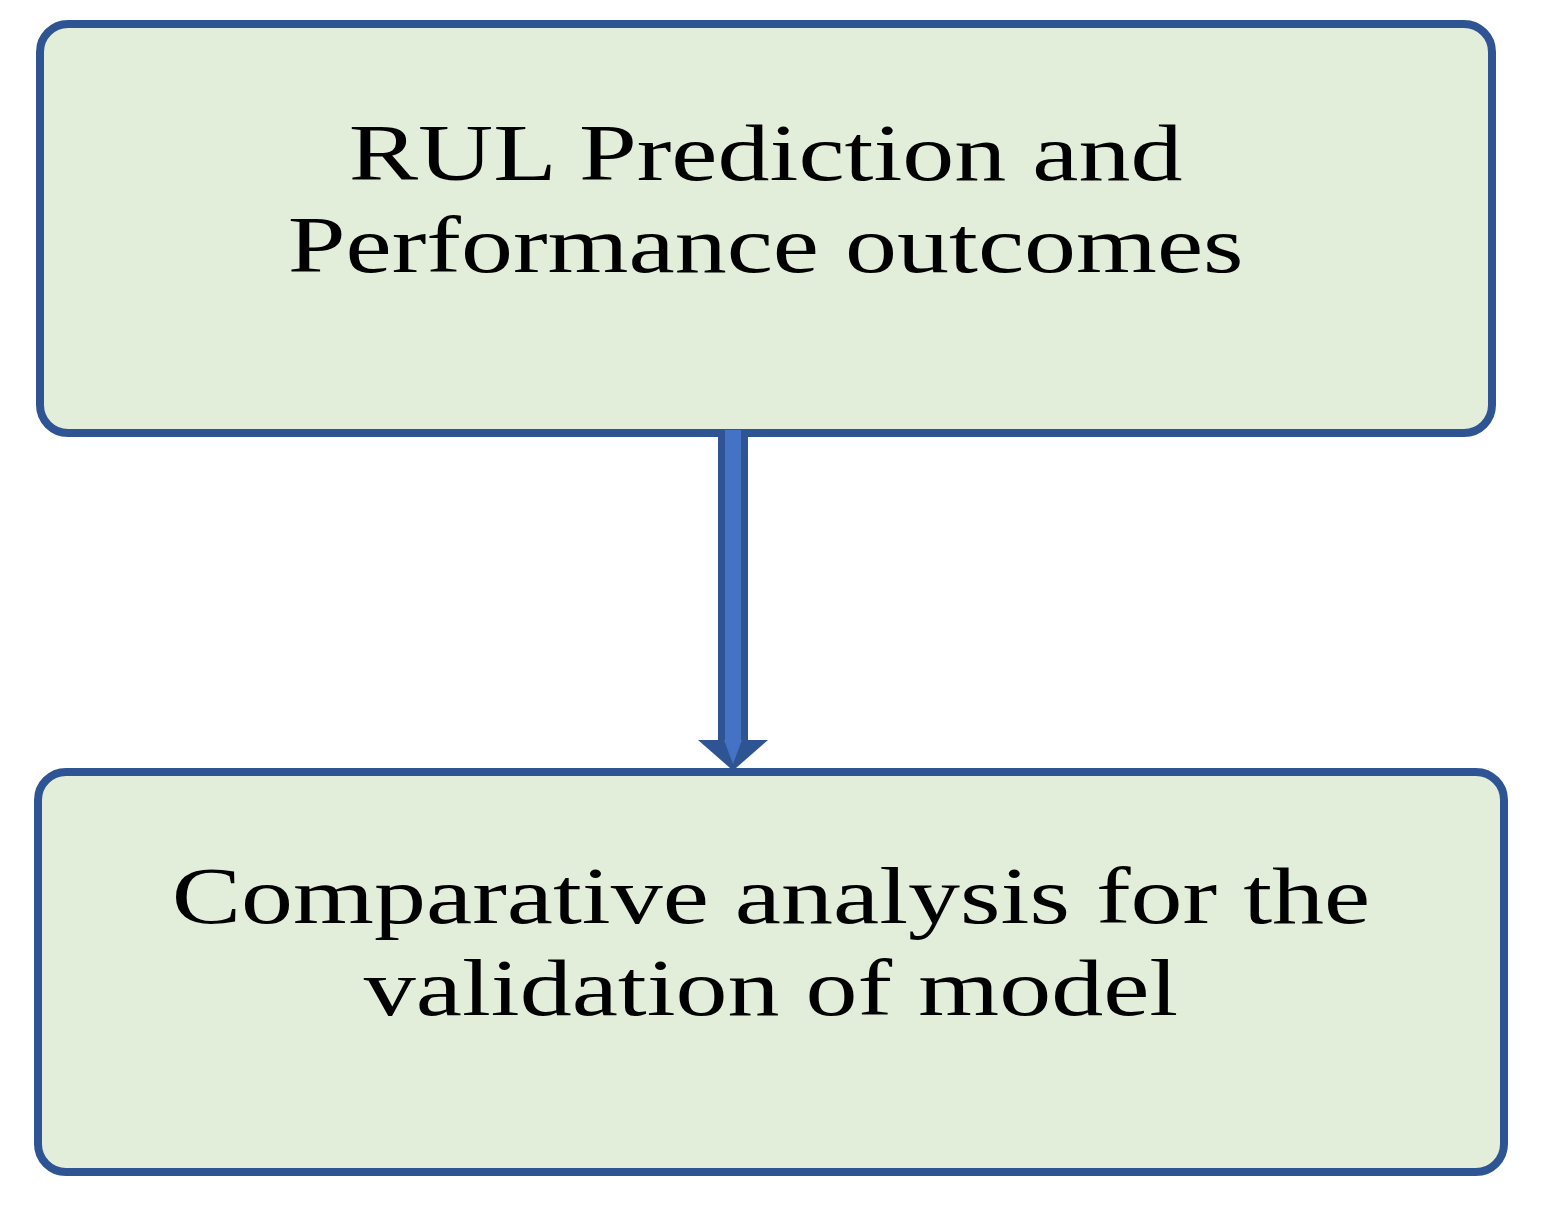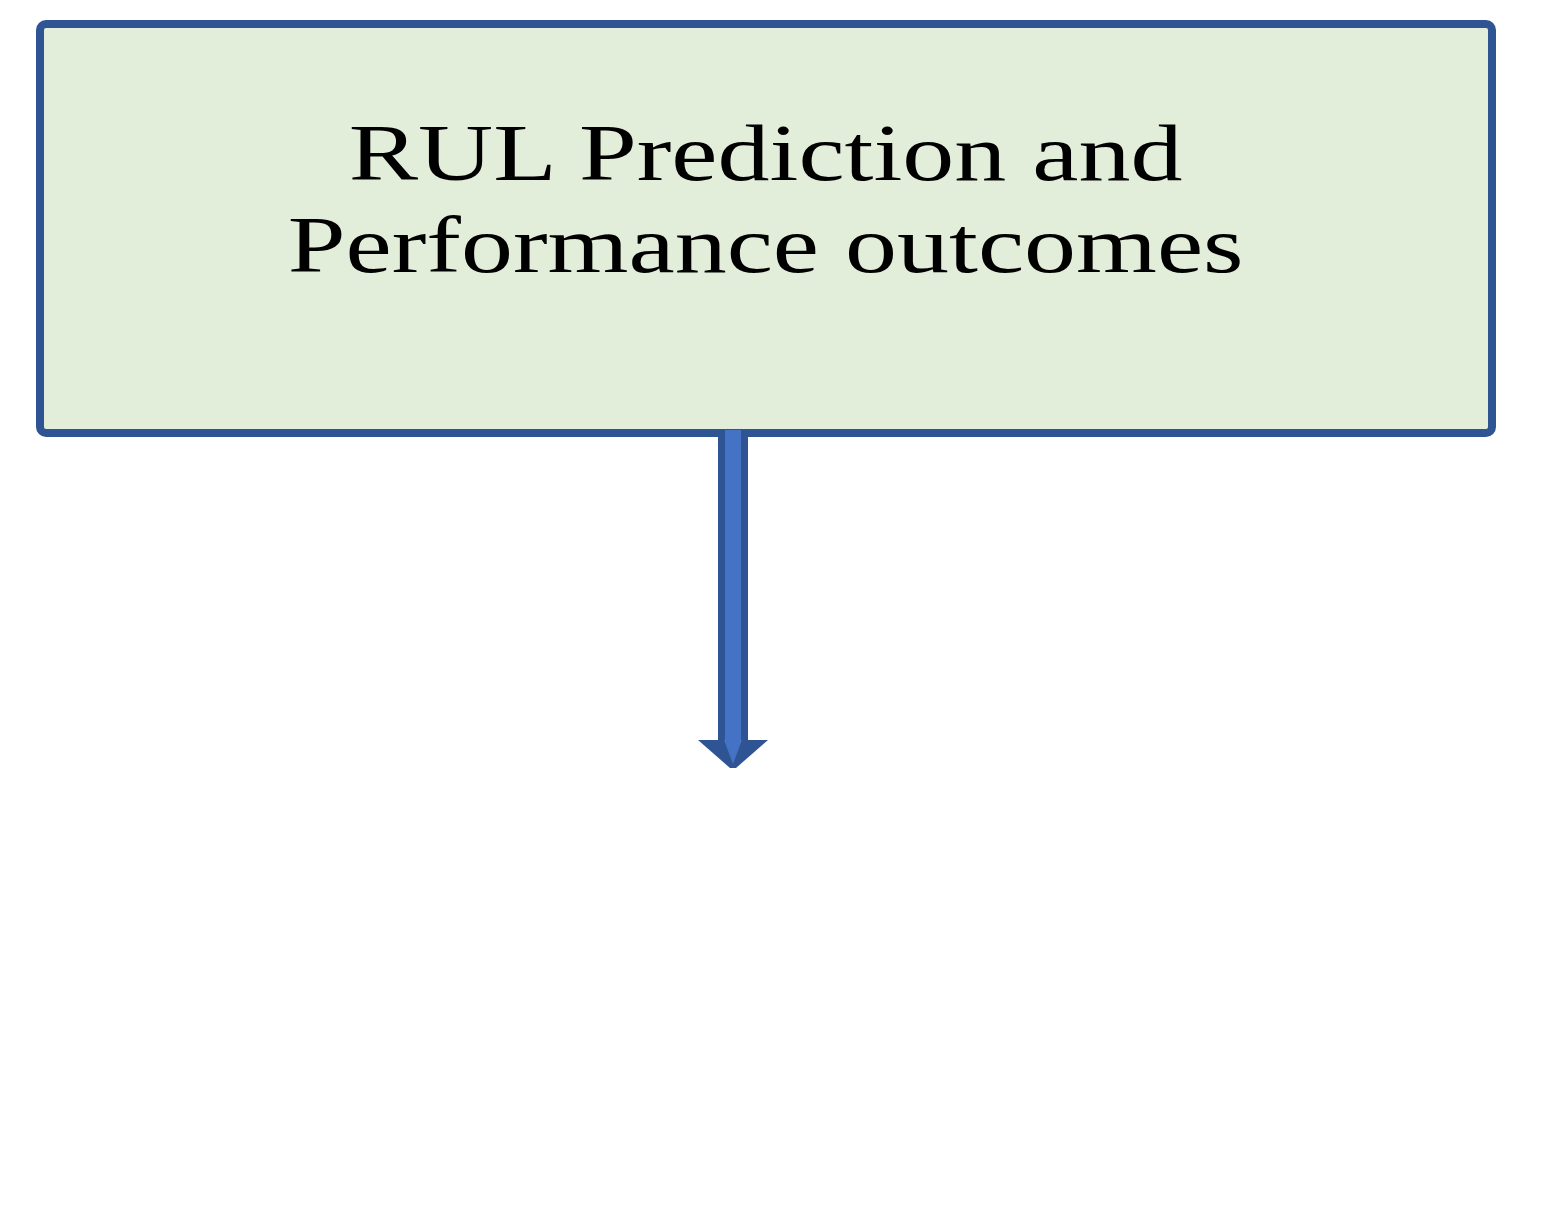--- a/index.html
+++ b/index.html
@@ -13,21 +13,21 @@
     height: 1209px;
     background: var(--background, #ffffff);
     overflow: hidden;
     font-family: "Liberation Serif", "DejaVu Serif", serif;
   }
   .flow-box {
     position: absolute;
     box-sizing: border-box;
     background: var(--box-fill, #e3eeda);
     border: 8px solid var(--box-border, #2f5493);
-    border-radius: 10px;
+    border-radius: 32px;
     display: flex;
     align-items: center;
     justify-content: center;
   }
   .flow-box.top {
     left: 36px;
     top: 20px;
     width: 1460px;
     height: 417px;
   }
@@ -75,14 +75,20 @@
 
     <rect class="arrow-outline" x="20" y="0" width="30" height="312"></rect>
 
     <rect class="arrow-core" x="27" y="0" width="16" height="314"></rect>
 
     <polygon class="arrow-outline" points="0,310 70,310 38,338 32,338"></polygon>
 
     <polygon class="arrow-core" points="26,310 44,310 35,334"></polygon>
   </svg>
 
+  <div class="flow-box bottom">
+    <div class="box-text">
+      <span class="line">Comparative analysis for the</span>
+      <span class="line">validation of model</span>
+    </div>
+  </div>
 
 </div>
 
 </body></html>

